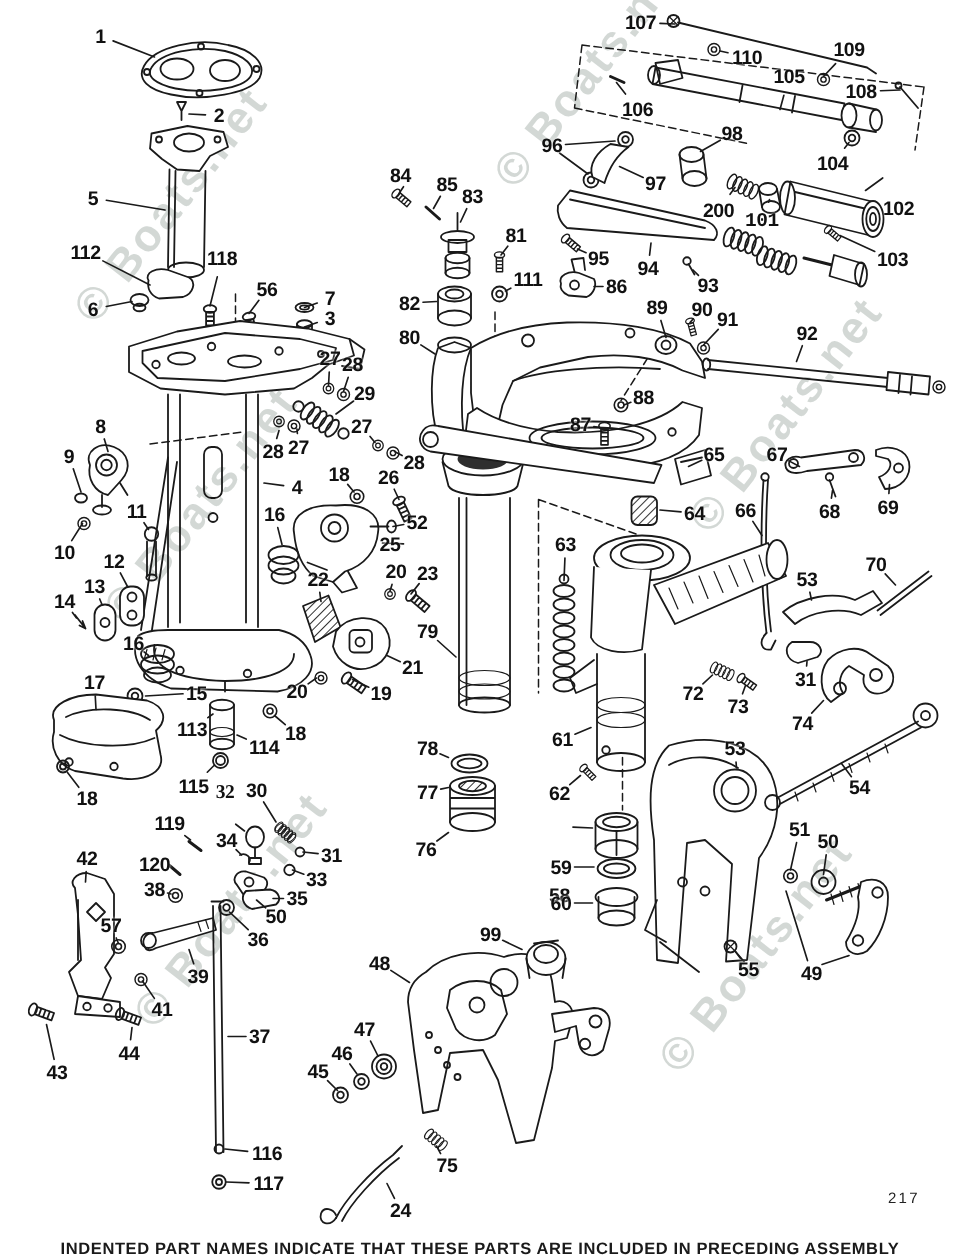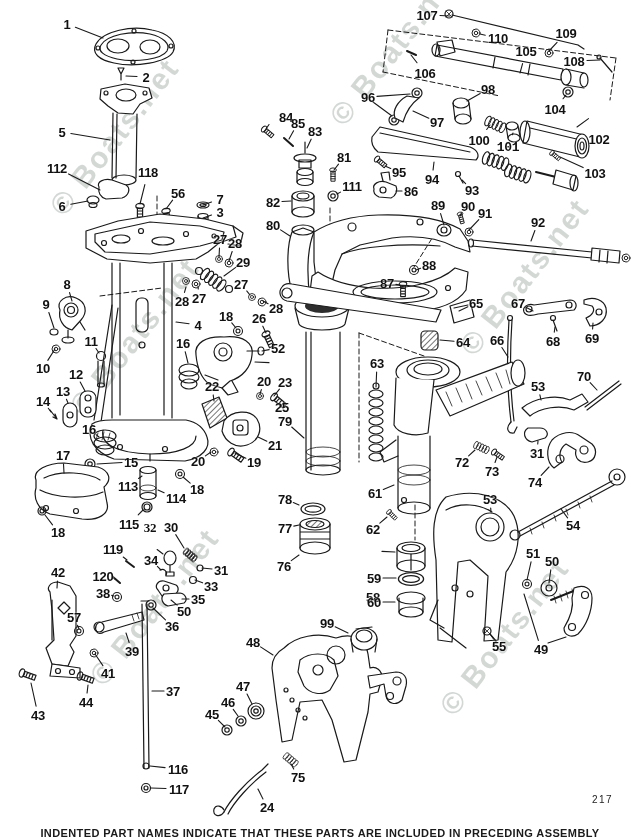--- a/index.html
+++ b/index.html
@@ -663,37 +663,37 @@
     <span class="callout" style="left: 62px; top: 132px;">5</span>
     <span class="callout" style="left: 57px; top: 168px;">112</span>
     <span class="callout" style="left: 148px; top: 172px;">118</span>
     <span class="callout" style="left: 62px; top: 206px;">6</span>
     <span class="callout" style="left: 178px; top: 193px;">56</span>
     <span class="callout" style="left: 220px; top: 199px;">7</span>
     <span class="callout" style="left: 220px; top: 212px;">3</span>
     <span class="callout" style="left: 220px; top: 239px;">27</span>
     <span class="callout" style="left: 235px; top: 243px;">28</span>
     <span class="callout" style="left: 243px; top: 262px;">29</span>
-    <span class="callout" style="left: 286px; top: 117px;">84</span>
+    <span class="callout" style="left: 267px; top: 117px;">84</span>
     <span class="callout" style="left: 298px; top: 123px;">85</span>
     <span class="callout" style="left: 315px; top: 131px;">83</span>
     <span class="callout" style="left: 273px; top: 202px;">82</span>
     <span class="callout" style="left: 273px; top: 225px;">80</span>
     <span class="callout" style="left: 427px; top: 15px;">107</span>
     <span class="callout" style="left: 498px; top: 38px;">110</span>
     <span class="callout" style="left: 566px; top: 33px;">109</span>
     <span class="callout" style="left: 526px; top: 51px;">105</span>
     <span class="callout" style="left: 574px; top: 61px;">108</span>
     <span class="callout" style="left: 425px; top: 73px;">106</span>
     <span class="callout" style="left: 368px; top: 97px;">96</span>
     <span class="callout" style="left: 437px; top: 122px;">97</span>
     <span class="callout" style="left: 488px; top: 89px;">98</span>
     <span class="callout" style="left: 555px; top: 109px;">104</span>
     <span class="callout" style="left: 599px; top: 111px; margin-top: 28px;">102</span>
-    <span class="callout" style="left: 479px; top: 140px;">100</span>
+    <span class="callout" style="left: 479px; top: 140px;">200</span>
     <span class="callout" style="left: 508px; top: 147px; font-family: Liberation Mono, monospace;">101</span>
     <span class="callout" style="left: 595px; top: 173px;">103</span>
     <span class="callout" style="left: 344px; top: 157px;">81</span>
     <span class="callout" style="left: 352px; top: 186px;">111</span>
     <span class="callout" style="left: 411px; top: 191px;">86</span>
     <span class="callout" style="left: 399px; top: 172px;">95</span>
     <span class="callout" style="left: 432px; top: 179px;">94</span>
     <span class="callout" style="left: 472px; top: 190px;">93</span>
     <span class="callout" style="left: 438px; top: 205px;">89</span>
     <span class="callout" style="left: 468px; top: 206px;">90</span>
@@ -713,21 +713,21 @@
     <span class="callout" style="left: 131px; top: 462px;">15</span>
     <span class="callout" style="left: 128px; top: 486px;">113</span>
     <span class="callout" style="left: 176px; top: 498px;">114</span>
     <span class="callout" style="left: 129px; top: 524px;">115</span>
     <span class="callout" style="left: 58px; top: 532px;">18</span>
     <span class="callout" style="left: 197px; top: 489px;">18</span>
     <span class="callout" style="left: 198px; top: 325px;">4</span>
     <span class="callout" style="left: 226px; top: 316px;">18</span>
     <span class="callout" style="left: 259px; top: 318px;">26</span>
     <span class="callout" style="left: 278px; top: 348px;">52</span>
-    <span class="callout" style="left: 282px; top: 363px; margin-top: 44px;">25</span>
+    <span class="callout" style="left: 260px; top: 363px;">25</span>
     <span class="callout" style="left: 183px; top: 343px;">16</span>
     <span class="callout" style="left: 212px; top: 386px;">22</span>
     <span class="callout" style="left: 264px; top: 381px;">20</span>
     <span class="callout" style="left: 285px; top: 382px;">23</span>
     <span class="callout" style="left: 275px; top: 445px;">21</span>
     <span class="callout" style="left: 198px; top: 461px;">20</span>
     <span class="callout" style="left: 254px; top: 462px;">19</span>
     <span class="callout" style="left: 285px; top: 421px;">79</span>
     <span class="callout" style="left: 285px; top: 499px;">78</span>
     <span class="callout" style="left: 285px; top: 528px;">77</span>

